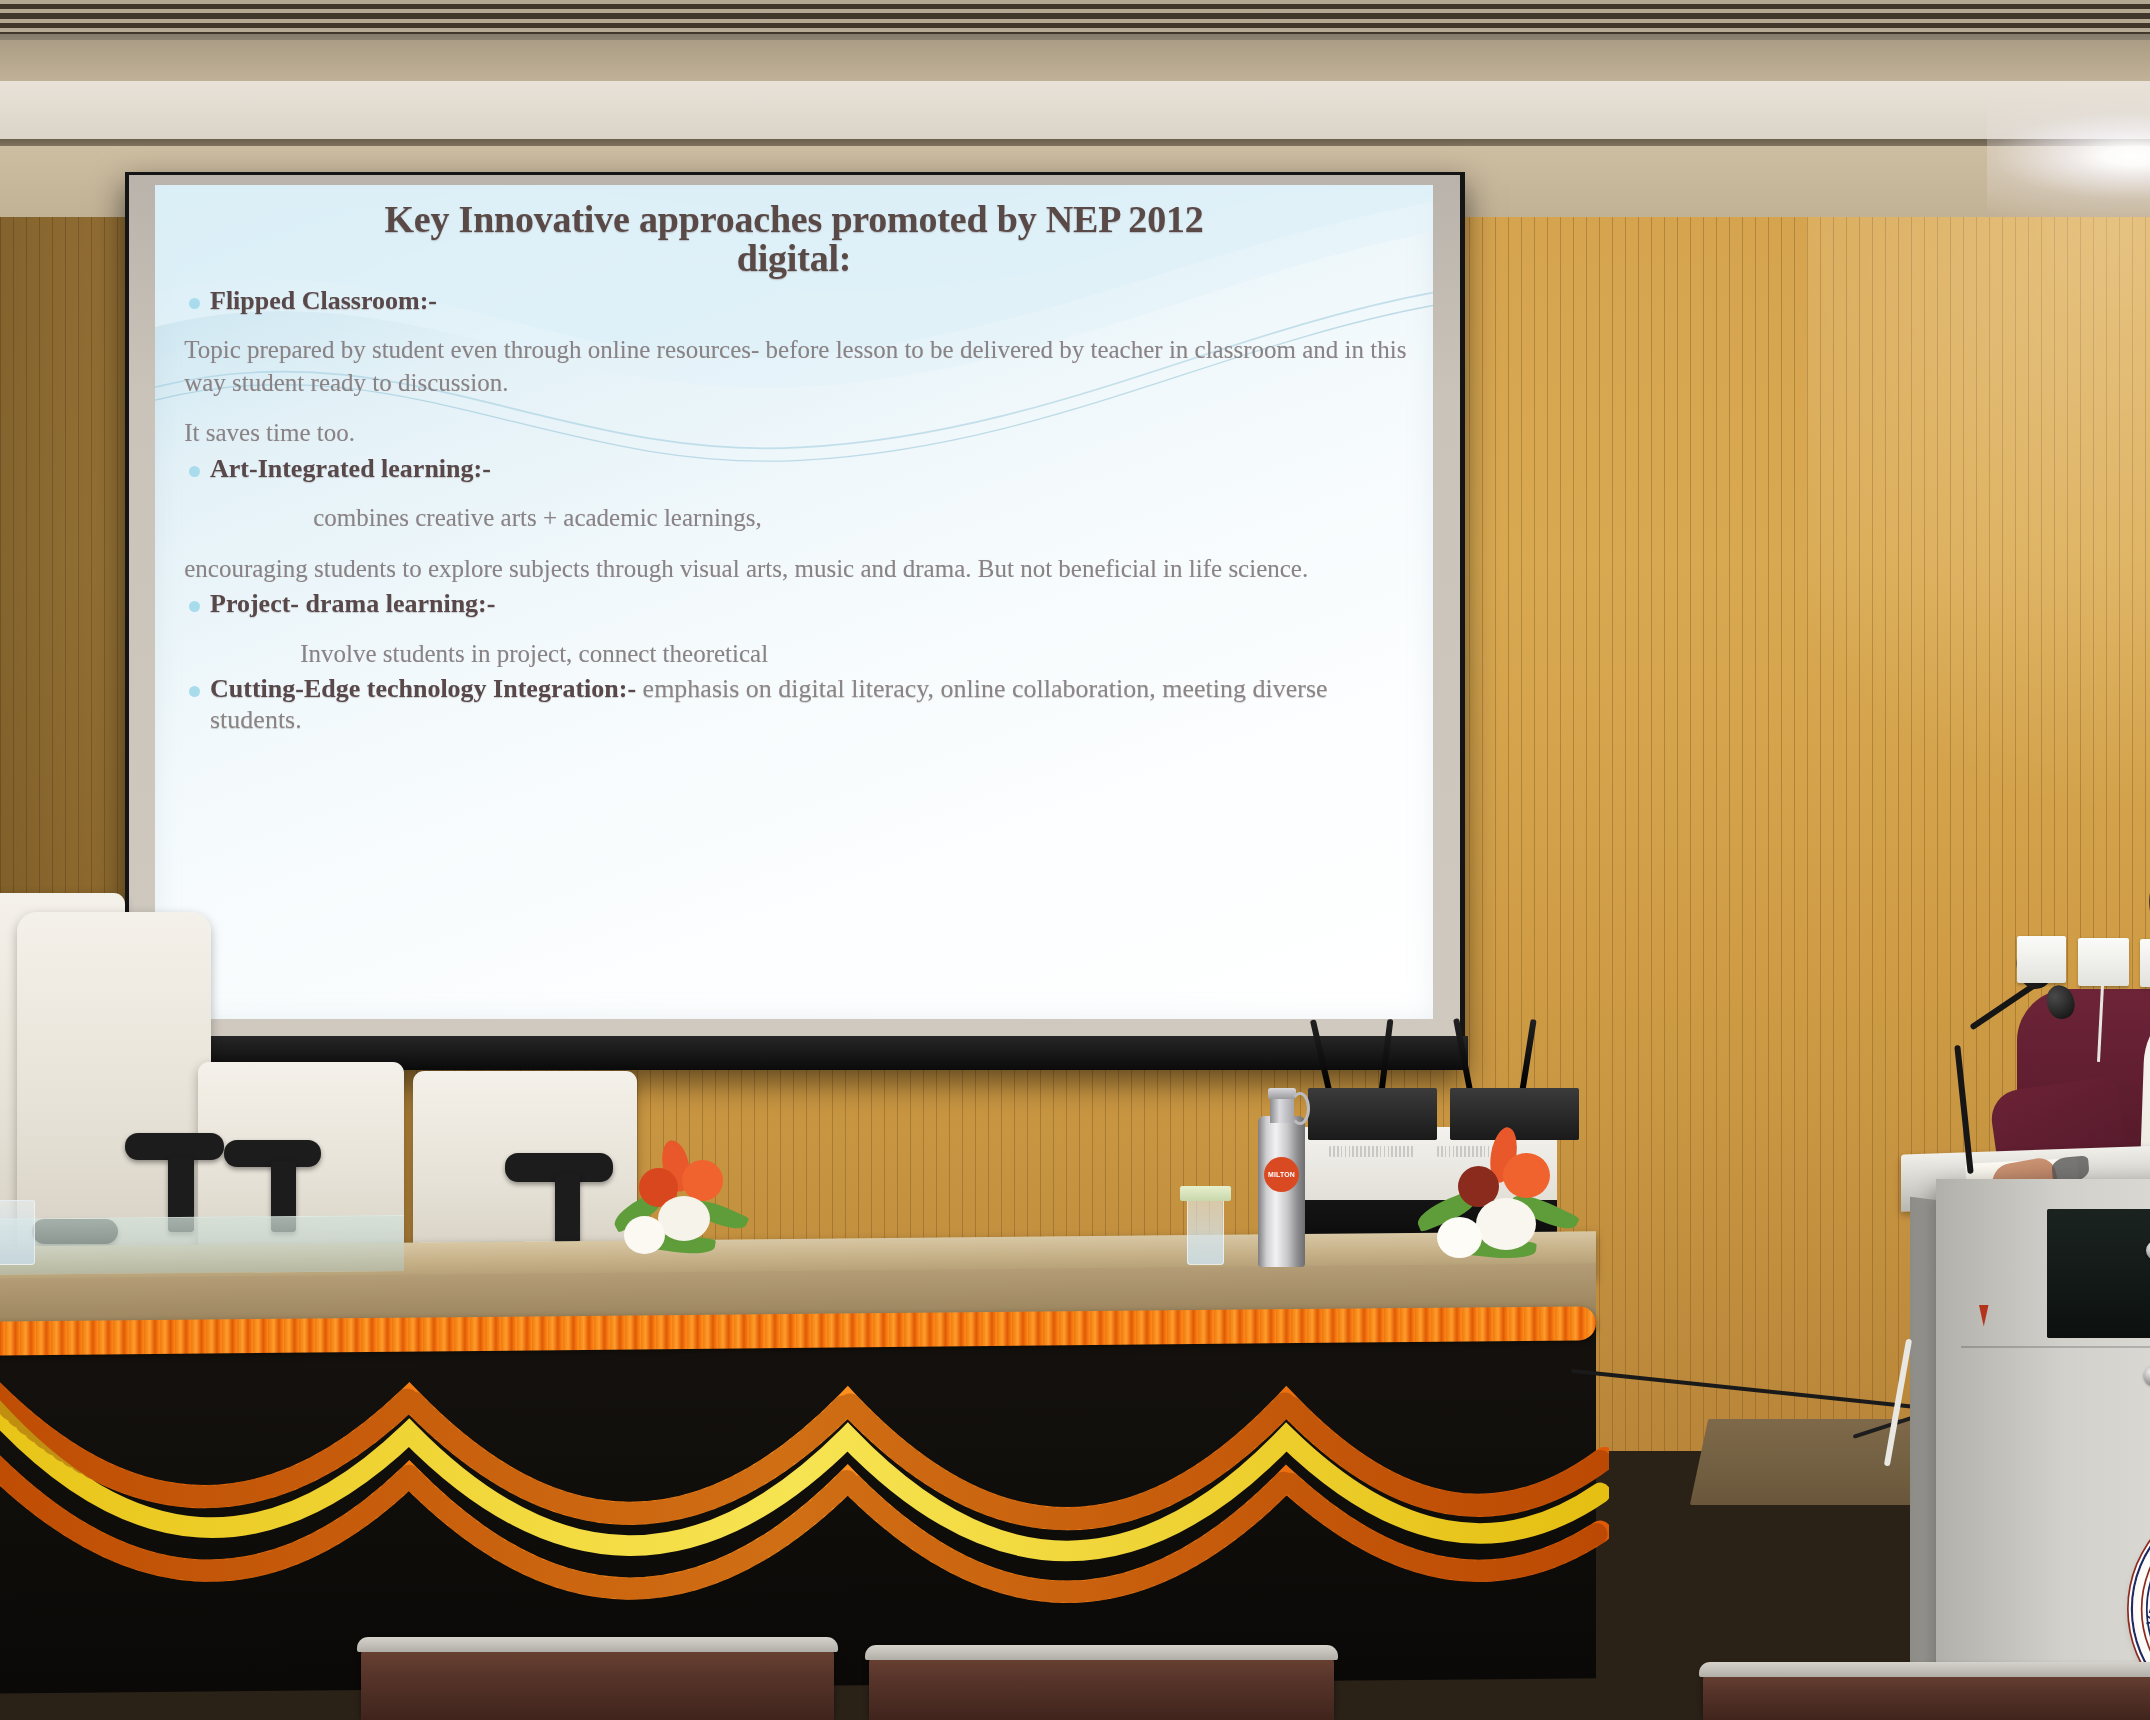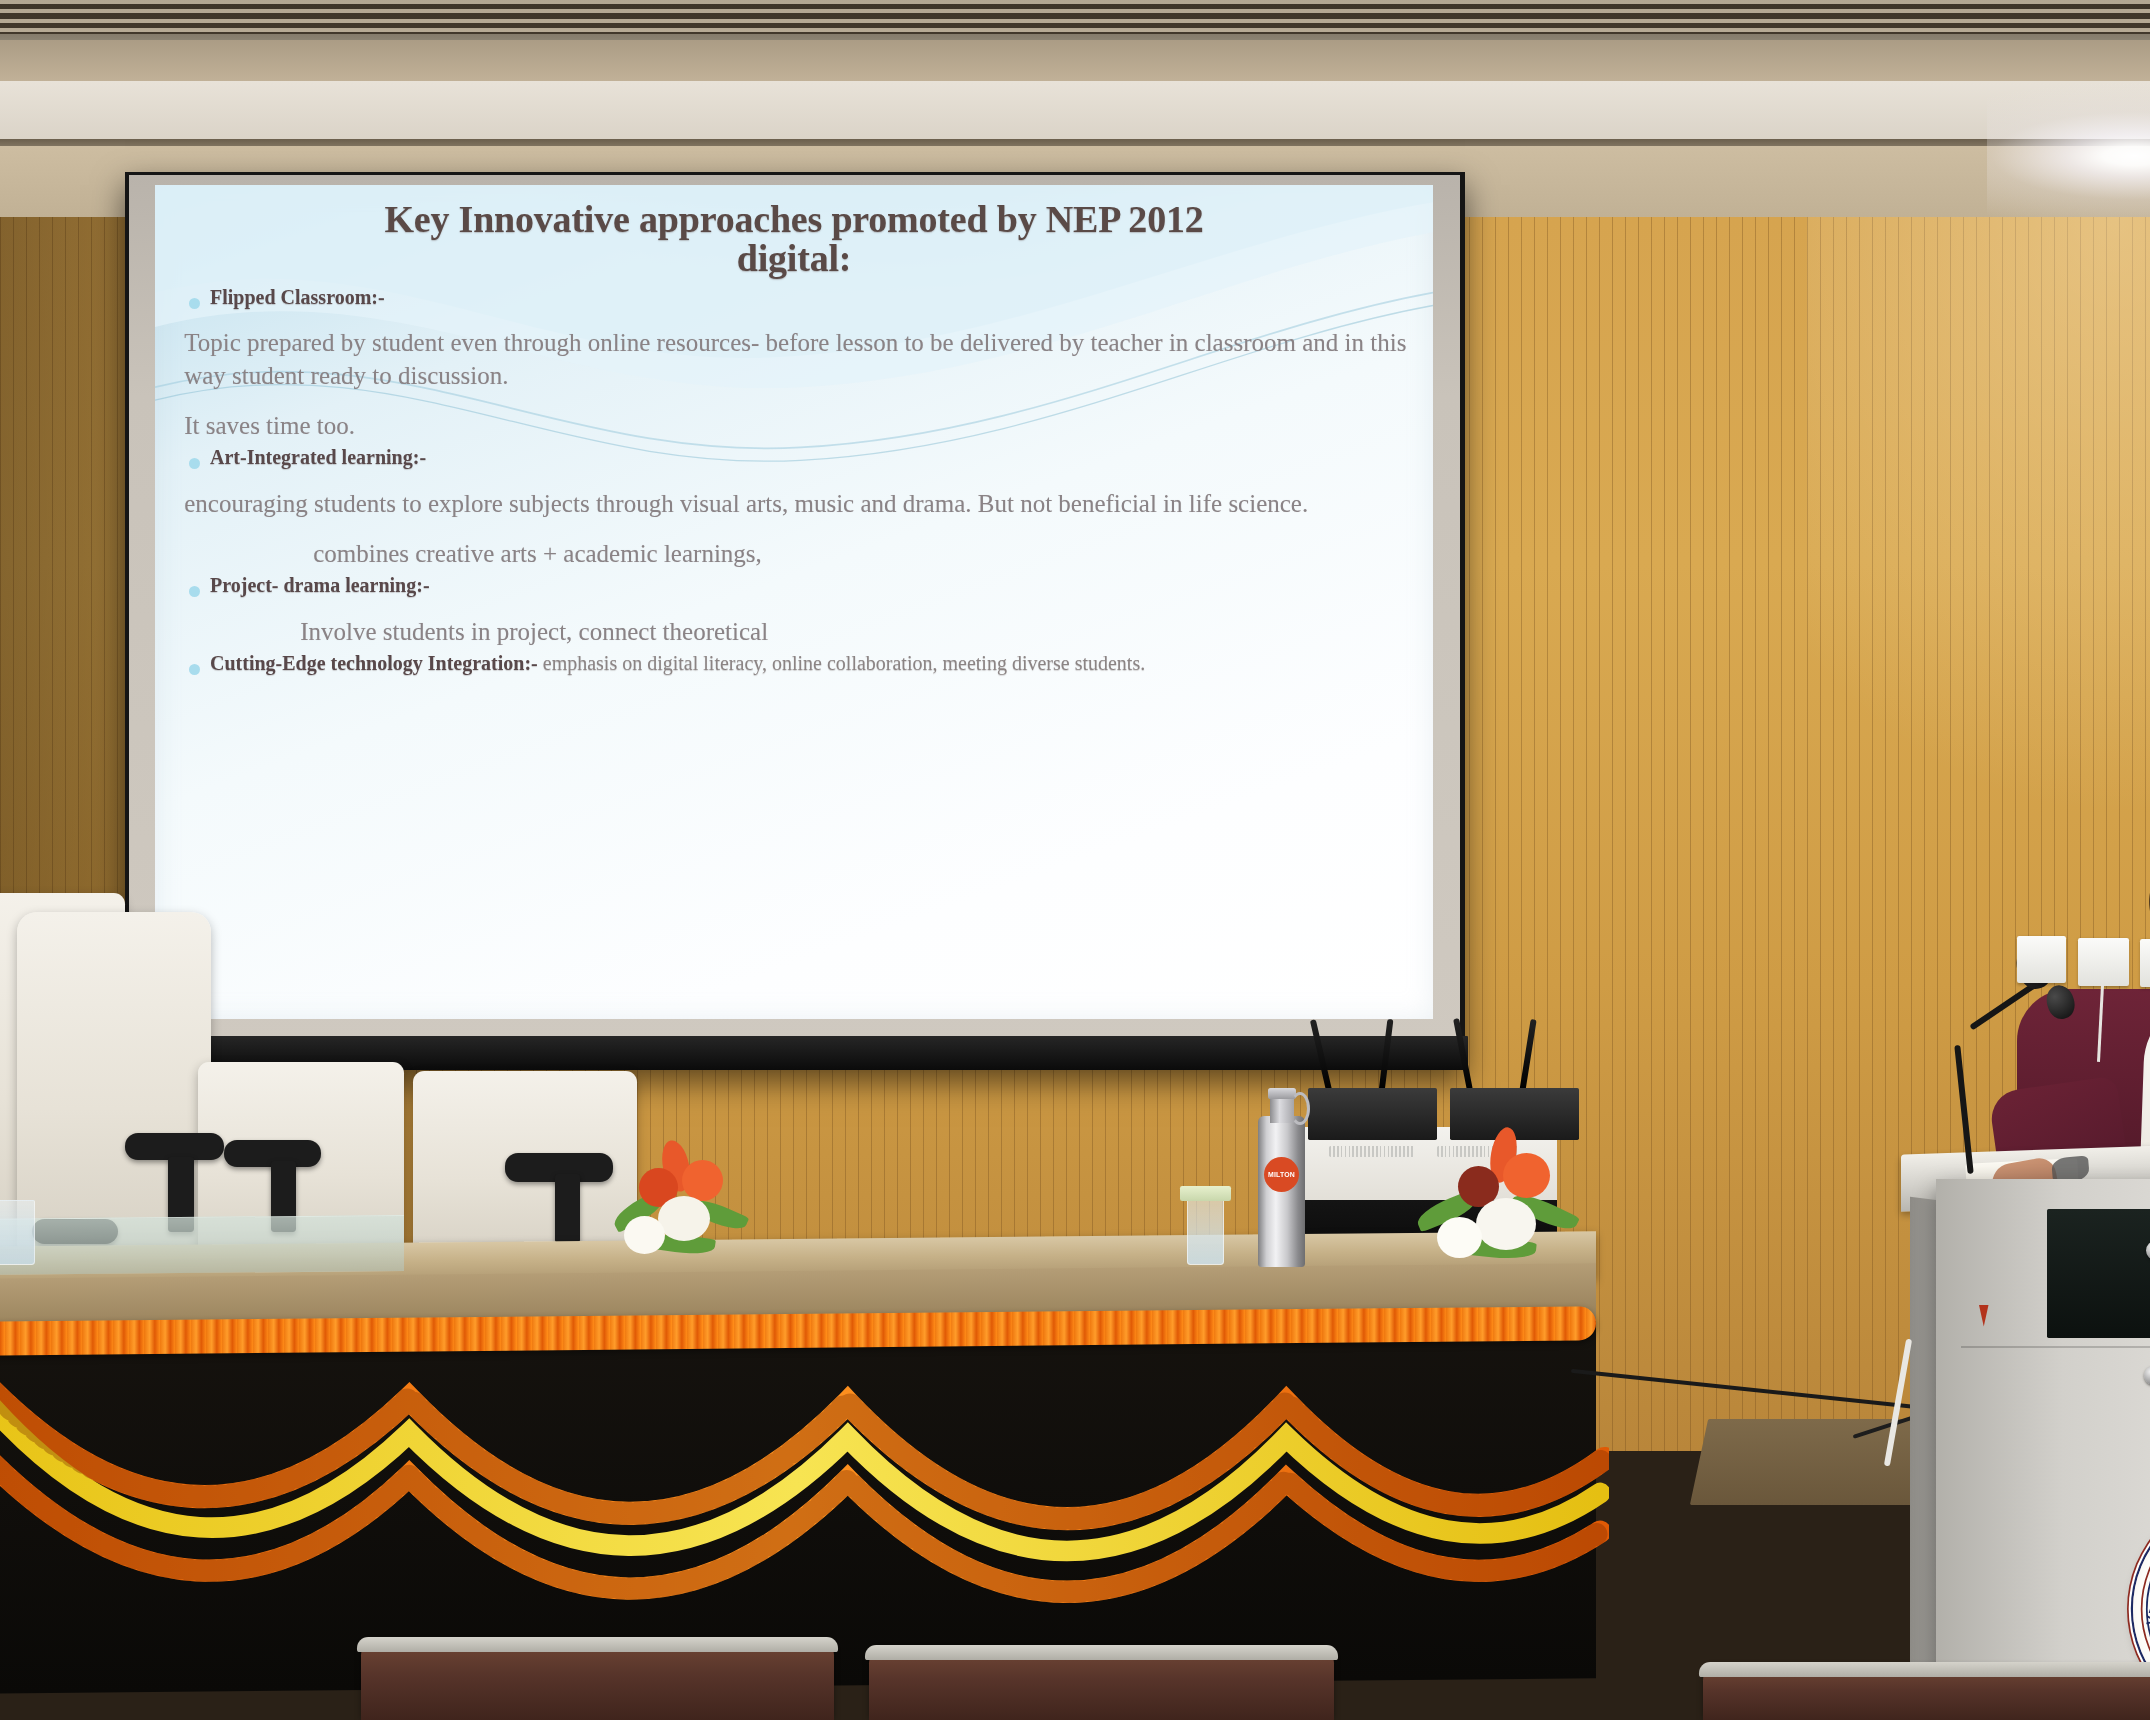--- a/index.html
+++ b/index.html
@@ -146,21 +146,21 @@
   .slide-body{ position:relative; z-index:3; margin-top:6.9px; }
 
   .blt{ position:relative; padding-left:31px; margin-top:2.6px; }
   .blt::before{
     content:""; position:absolute; left:9.5px; top:13px;
     width:11.2px; height:11.2px; border-radius:50%;
     background:#a8dced;
   }
   .blt-head{
     font-family:"Liberation Serif", serif;
-    font-weight:bold; font-size:20px; line-height:1.22;
+    font-weight:bold; font-size:26px; line-height:1.22;
     color:#58484a; text-shadow:0 0.9px 0.9px rgba(130,120,120,.35);
   }
   .blt-head .tail{
     font-weight:normal; color:#8b8484;
   }
   .para{
     font-family:"Liberation Serif", serif;
     font-size:25px; line-height:1.30;
     color:#8a8386;
     padding-left:5.2px;
@@ -477,22 +477,22 @@
         </div>
       </div>
       <div class="para tight"> Topic prepared by student even through online resources- before lesson to be delivered by teacher in classroom and in this way student ready to discussion.</div>
       <div class="para tight">It saves time too.</div>
 
       <div class="blt">
         <div class="blt-head">
           <span>Art-Integrated learning:-</span>
         </div>
       </div>
+      <div class="para tight"><span class="lead-gap"></span><span>combines creative arts + academic learnings,</span></div>
       <div class="para tight">encouraging students to explore subjects through visual arts, music and drama. But not beneficial in life science.</div>
-      <div class="para tight"><span class="lead-gap"></span><span>combines creative arts + academic learnings,</span></div>
 
       <div class="blt">
         <div class="blt-head">
           <span>Project- drama learning:-</span>
         </div>
       </div>
       <div class="para tight"><span class="lead-gap sm"></span><span>Involve students in project, connect theoretical</span></div>
 
       <div class="blt">
         <div class="blt-head">

